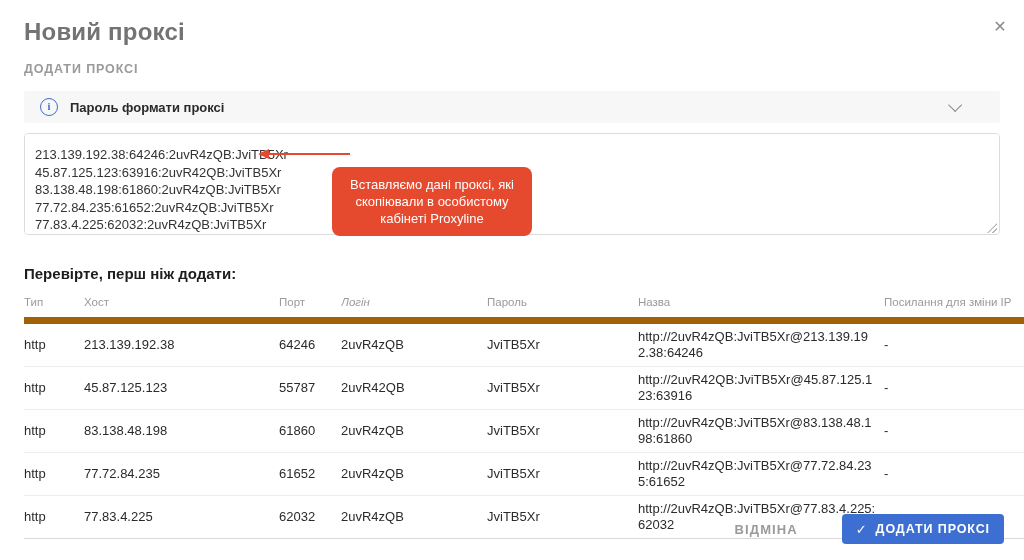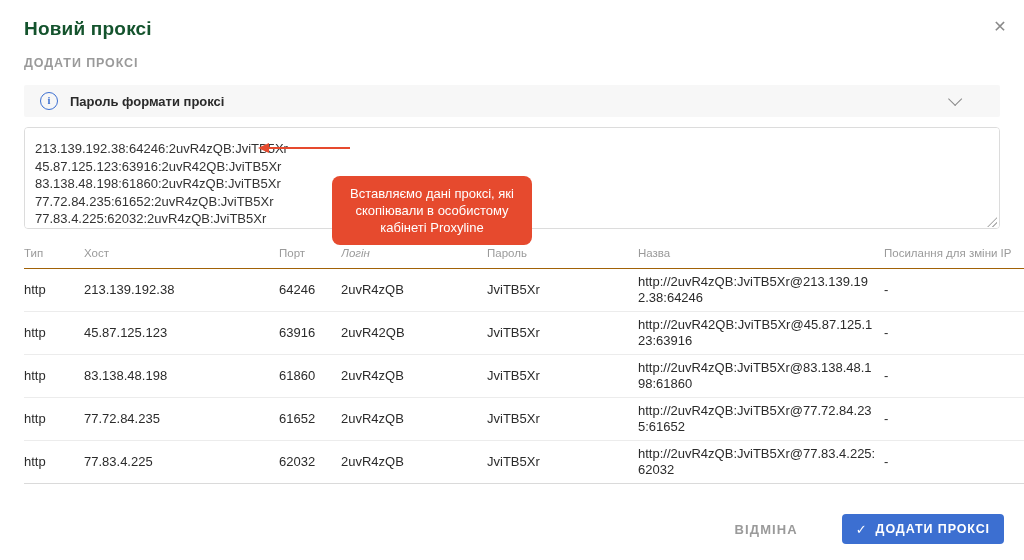--- a/index.html
+++ b/index.html
@@ -3,21 +3,21 @@
 <meta charset="utf-8">
 <style>
   html,body{margin:0;padding:0;background:#fff;}
   body{width:1024px;height:560px;overflow:hidden;
        font-family:"Liberation Sans","DejaVu Sans",sans-serif;
        color:#212121;position:relative;}
   .modal{width:1024px;height:560px;background:#fff;position:relative;}
 
   
   .modal-header{padding:18px 24px 0 24px;position:relative;}
-  .modal-title{font-size:19px;font-weight:700;color:#14532d;letter-spacing:.2px;}
+  .modal-title{font-size:24px;font-weight:700;color:#737373;letter-spacing:.2px;}
   .close-icon{position:absolute;top:14px;right:12px;width:24px;height:24px;
               display:flex;align-items:center;justify-content:center;
               color:#8a8a8a;font-size:16px;cursor:pointer;}
 
   
   .tabs{display:flex;gap:30px;padding:0 24px;margin-top:16px;}
   .tab{font-size:12.5px;font-weight:700;letter-spacing:.9px;color:#9a9a9a;
        padding-bottom:9px;cursor:pointer;text-transform:uppercase;}
   .tab.active{color:var(--accent);border-bottom:2px solid var(--accent);}
 
@@ -38,32 +38,32 @@
       font-family:"Liberation Sans","DejaVu Sans",sans-serif;
       font-size:13px;line-height:17.5px;color:#333;outline:none;}
   .resize-grip{position:absolute;right:3px;bottom:6px;width:10px;height:10px;
       background:repeating-linear-gradient(135deg,transparent 0 2.5px,#b5b5b5 2.5px 4px);
       clip-path:polygon(100% 0,100% 100%,0 100%);pointer-events:none;}
   .hint-arrow{position:absolute;top:20px;left:244px;width:82px;height:2px;
       background:var(--danger);pointer-events:none;}
   .hint-arrow .arrow-head{position:absolute;left:-10px;top:-4.5px;width:0;height:0;
       border-top:5.5px solid transparent;border-bottom:5.5px solid transparent;
       border-right:11px solid var(--danger);}
-  .hint-tooltip{position:absolute;top:49px;left:308px;width:176px;
+  .hint-tooltip{position:absolute;top:34px;left:308px;width:176px;
       background:var(--danger);color:#fff;border-radius:8px;padding:9px 12px;
       font-size:13px;line-height:17px;text-align:center;pointer-events:none;}
 
   
   .check-heading{margin:26px 24px 0 24px;font-size:15px;font-weight:700;color:#1d1d1d;}
 
   
   table.proxy-table{border-collapse:collapse;table-layout:fixed;
       margin:4px 24px 0 24px;width:976px;}
   .proxy-table th{font-size:11.5px;font-weight:400;color:#9a9a9a;text-align:left;
-      padding:10px 8px 9px 0;border-bottom:1px solid #a16207;white-space:nowrap;overflow:hidden;}
+      padding:10px 8px 9px 0;border-bottom:7px solid #a16207;white-space:nowrap;overflow:hidden;}
   .proxy-table td{font-size:13px;color:#2b2b2b;padding:5px 8px 5px 0;
       border-bottom:1px solid #ececec;vertical-align:middle;line-height:16px;
       word-break:break-all;}
   .proxy-table tr:last-child td{border-bottom:1px solid #dadada;}
 
   
   .footer{position:absolute;right:20px;bottom:16px;display:flex;align-items:center;gap:38px;}
   .cancel-button{font-size:13px;font-weight:700;letter-spacing:1.1px;color:#9a9a9a;
       background:none;border:none;cursor:pointer;text-transform:uppercase;
       font-family:inherit;}
@@ -99,20 +99,21 @@
 83.138.48.198:61860:2uvR4zQB:JviTB5Xr
 77.72.84.235:61652:2uvR4zQB:JviTB5Xr
 77.83.4.225:62032:2uvR4zQB:JviTB5Xr</textarea>
     <span class="resize-grip"></span>
     <div class="hint-arrow">
         <span class="arrow-head"></span>
       </div>
     <div class="hint-tooltip">Вставляємо дані проксі, які скопіювали в особистому кабінеті Proxyline</div>
   </div>
 
+  <div class="check-heading">Перевірте, перш ніж додати:</div>
 
   <table class="proxy-table">
     <thead>
         <tr id="table-head-row">
           <th style="width: 52px;">Тип</th>
           <th style="width: 187px;">Хост</th>
           <th style="width: 54px;">Порт</th>
           <th style="width: 138px; font-style: italic;">Логін</th>
           <th style="width: 143px;">Пароль</th>
           <th style="width: 238px; margin-left: 40px;">Назва</th>
@@ -125,21 +126,21 @@
           <td>213.139.192.38</td>
           <td>64246</td>
           <td>2uvR4zQB</td>
           <td>JviTB5Xr</td>
           <td>http://2uvR4zQB:JviTB5Xr@213.139.192.38:64246</td>
           <td>-</td>
         </tr>
         <tr>
           <td>http</td>
           <td>45.87.125.123</td>
-          <td>63916</td>
+          <td>55787</td>
           <td>2uvR42QB</td>
           <td>JviTB5Xr</td>
           <td>http://2uvR42QB:JviTB5Xr@45.87.125.123:63916</td>
           <td>-</td>
         </tr>
         <tr>
           <td>http</td>
           <td>83.138.48.198</td>
           <td>61860</td>
           <td>2uvR4zQB</td>

